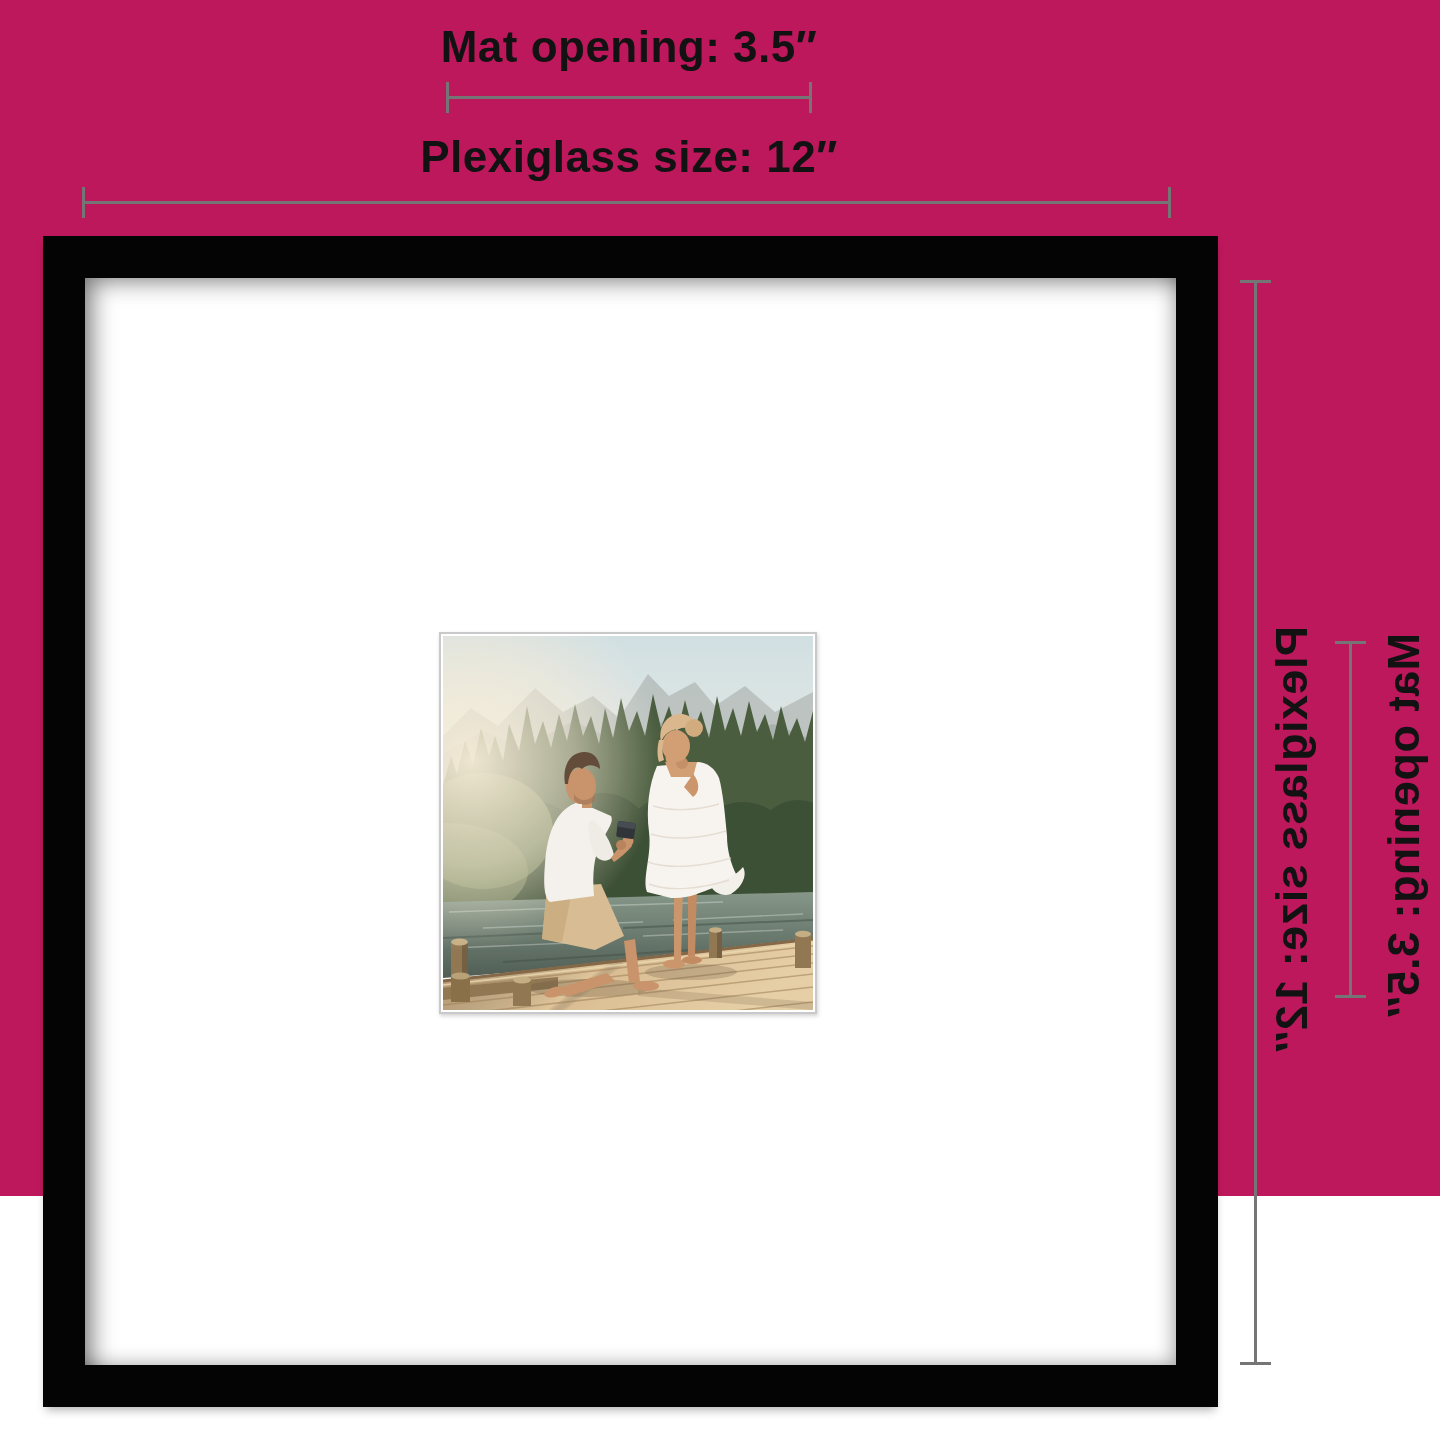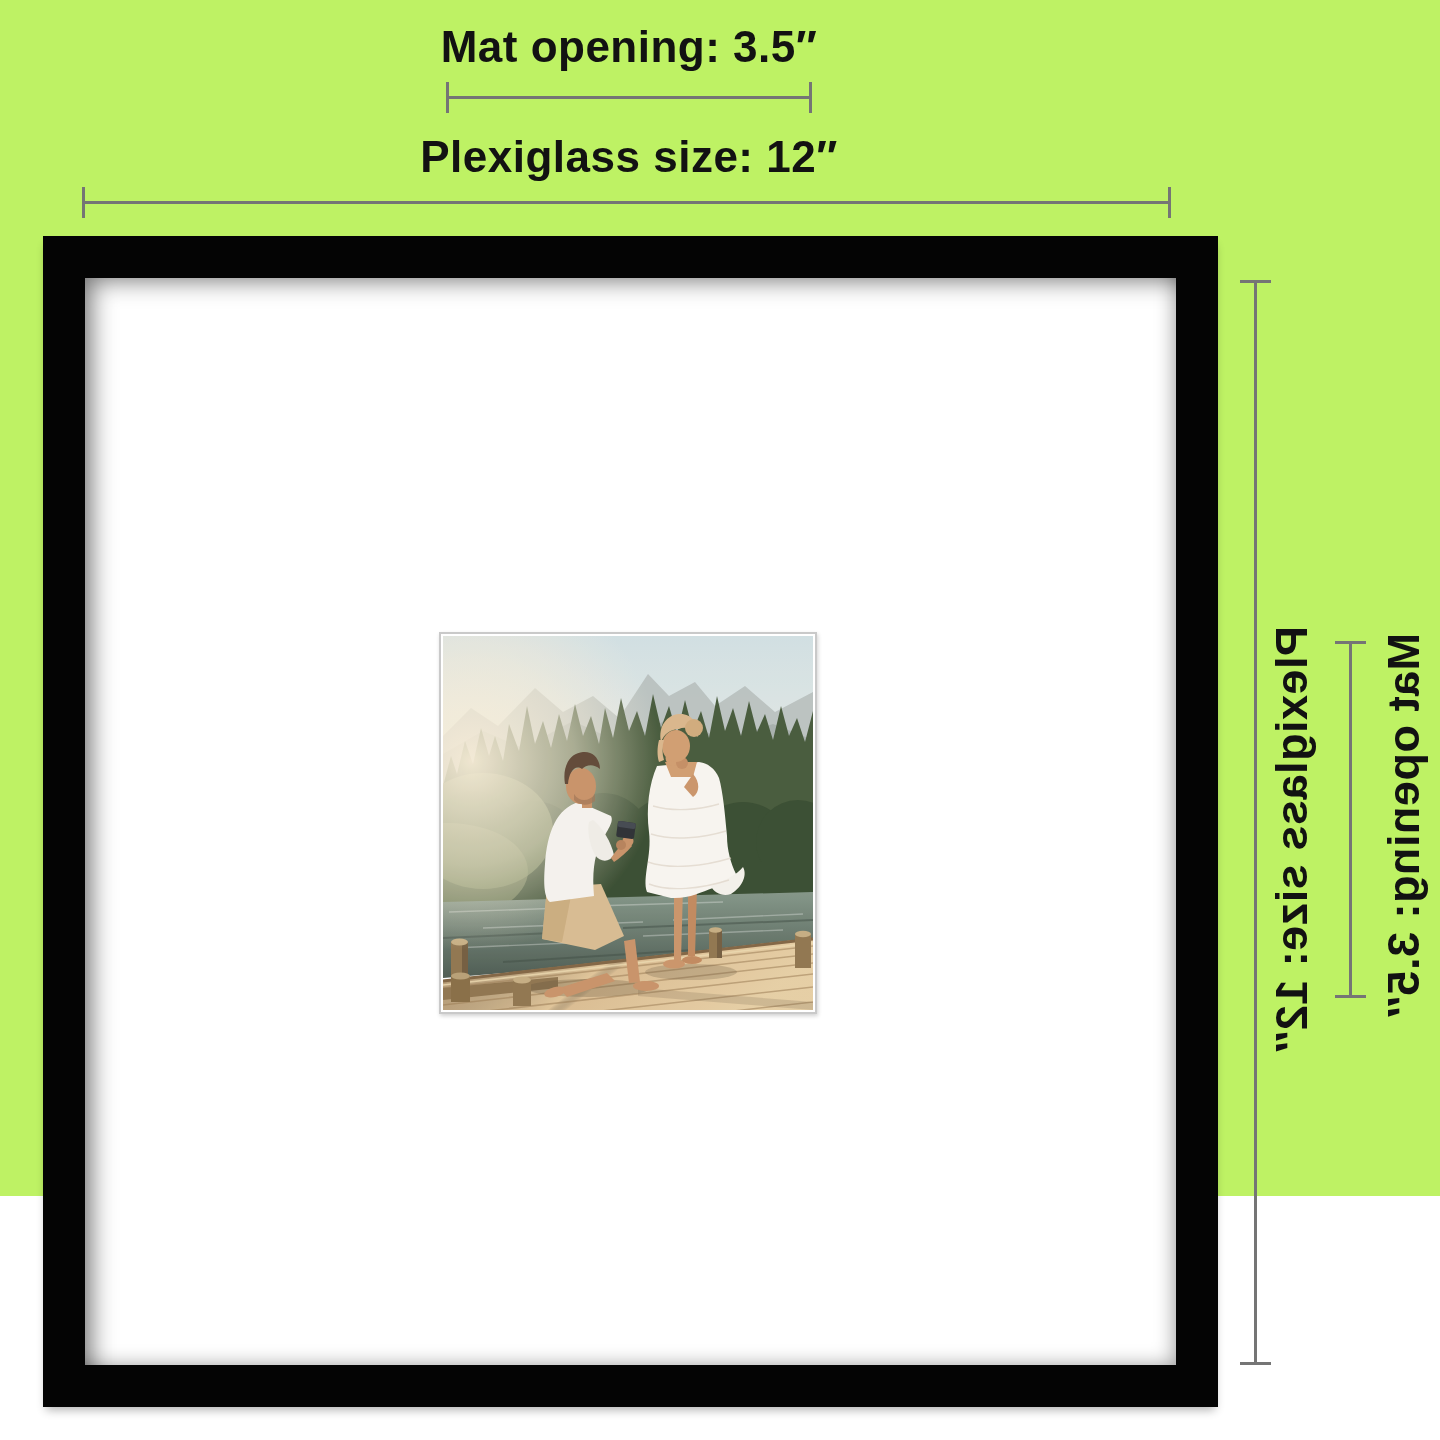--- a/index.html
+++ b/index.html
@@ -1,18 +1,18 @@
 <!DOCTYPE html>
 <html><head>
 <meta charset="utf-8">
 <style>
   html,body{margin:0;padding:0;background:#ffffff;}
   body{width:1440px;height:1440px;position:relative;overflow:hidden;
        font-family:"Liberation Sans","DejaVu Sans",sans-serif;}
-  .canvas{position:absolute;inset:0;width:1440px;height:1196px;background:#bef264;}
+  .canvas{position:absolute;inset:0;width:1440px;height:1196px;background:#be185d;}
 
   .dim-label{position:absolute;font-weight:bold;font-size:44px;color:#121212;
              white-space:nowrap;transform:translateX(-50%);letter-spacing:0.5px;}
 
   
   .hline{position:absolute;height:31px;}
   .hline .bar{position:absolute;left:0;right:0;top:14px;height:3px;background:#757575;}
   .hline .tick{position:absolute;top:0;bottom:0;width:3px;background:#757575;}
   .hline .tick.start{left:0;}
   .hline .tick.end{right:0;}

